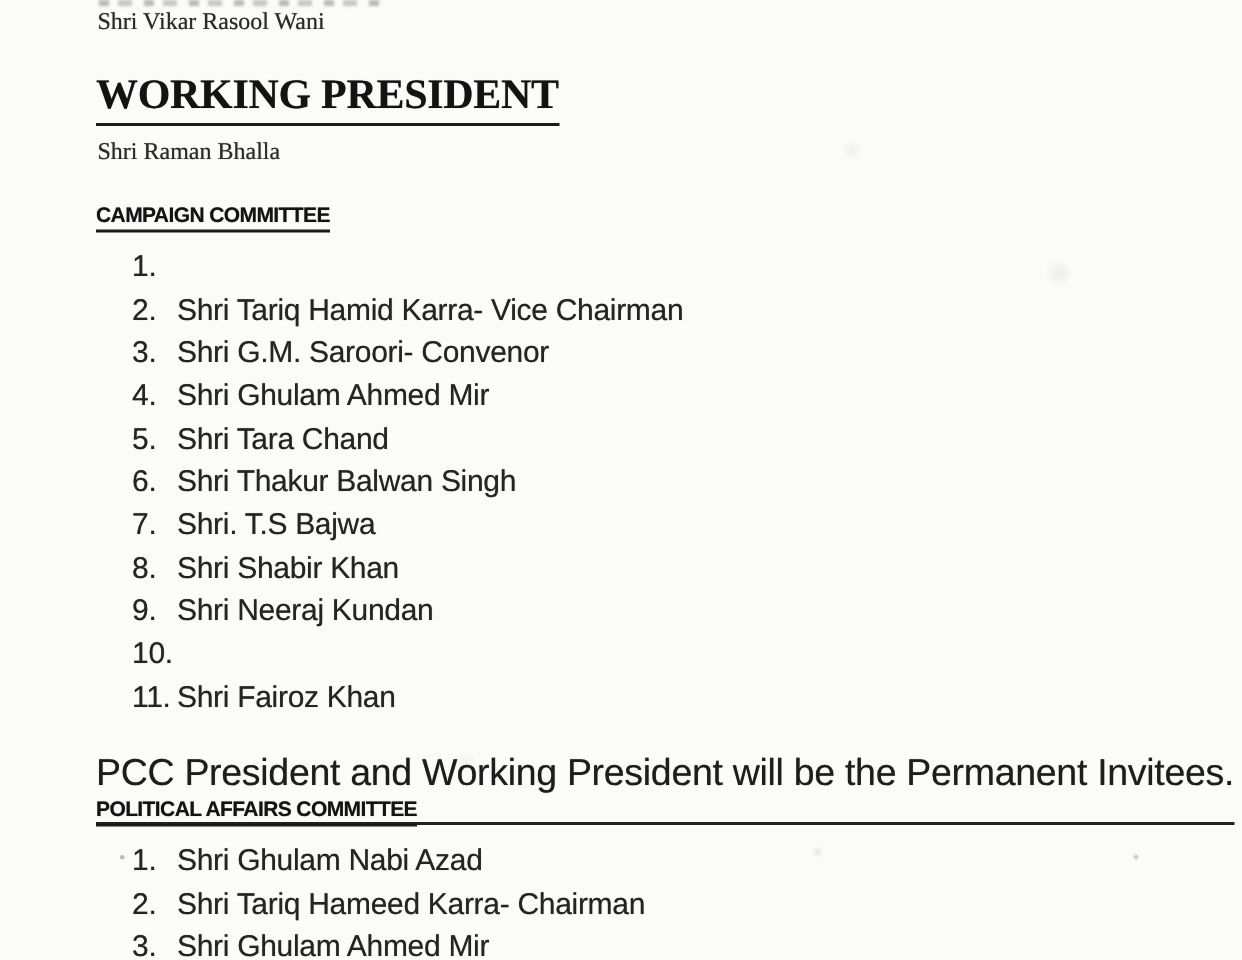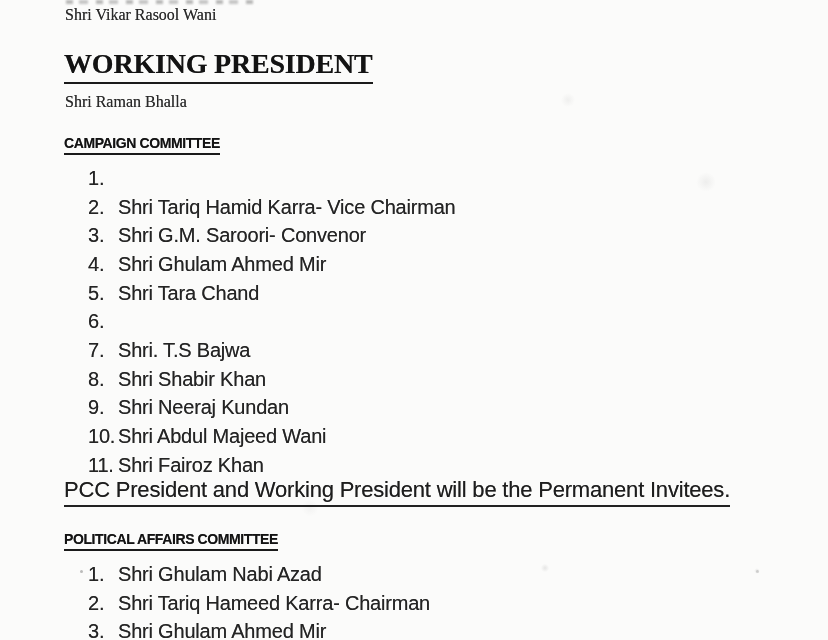--- a/index.html
+++ b/index.html
@@ -80,25 +80,26 @@
     letter-spacing: -0.2px;
     color: #242424;
   }
   .member-number {
     width: 30px;
     flex: 0 0 30px;
   }
   .note-line {
     position: absolute;
     left: 64px;
-    font-size: 22px;
+    font-size: 25px;
     letter-spacing: -0.2px;
     color: #1d1d1d;
     border-bottom: 2px solid #222;
-    padding-bottom: 2px;
+    padding-bottom: 18px;
+    margin-top: 24px;
   }
   .noise-dot {
     position: absolute;
     border-radius: 50%;
     background: rgba(70,70,70,0.35);
   }
 </style>
 </head>
 <body>
 
@@ -129,36 +130,36 @@
     <li class="member-row">
       <span class="member-number scan-text">4.</span>
       <span class="scan-text">Shri Ghulam Ahmed Mir</span>
     </li>
     <li class="member-row">
       <span class="member-number scan-text">5.</span>
       <span class="scan-text">Shri Tara Chand</span>
     </li>
     <li class="member-row">
       <span class="member-number scan-text">6.</span>
+      <span class="scan-text">Shri Thakur Balwan Singh</span>
     </li>
     <li class="member-row">
       <span class="member-number scan-text">7.</span>
       <span class="scan-text">Shri. T.S Bajwa</span>
     </li>
     <li class="member-row">
       <span class="member-number scan-text">8.</span>
       <span class="scan-text">Shri Shabir Khan</span>
     </li>
     <li class="member-row">
       <span class="member-number scan-text">9.</span>
       <span class="scan-text">Shri Neeraj Kundan</span>
     </li>
     <li class="member-row">
       <span class="member-number scan-text">10.</span>
-      <span class="scan-text">Shri Abdul Majeed Wani</span>
     </li>
     <li class="member-row">
       <span class="member-number scan-text">11.</span>
       <span class="scan-text">Shri Fairoz Khan</span>
     </li>
   </ol>
 
   <div class="note-line scan-text" style="top:477px">PCC President and Working President will be the Permanent Invitees.</div>
 
   <div class="heading heading-sans scan-text" style="top:531px">POLITICAL AFFAIRS COMMITTEE</div>

